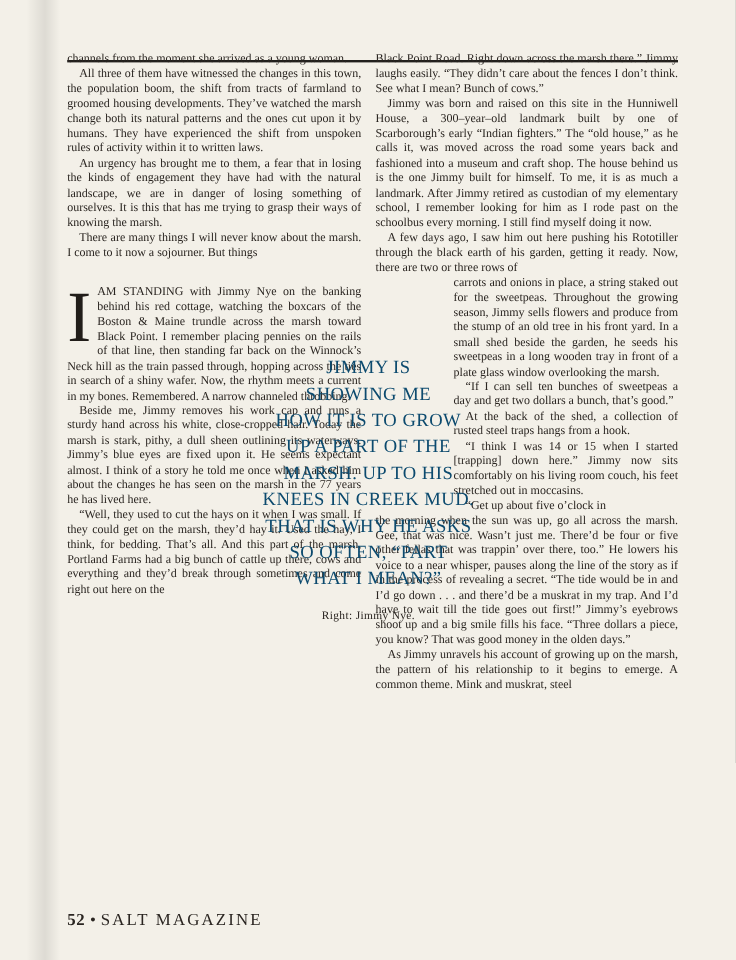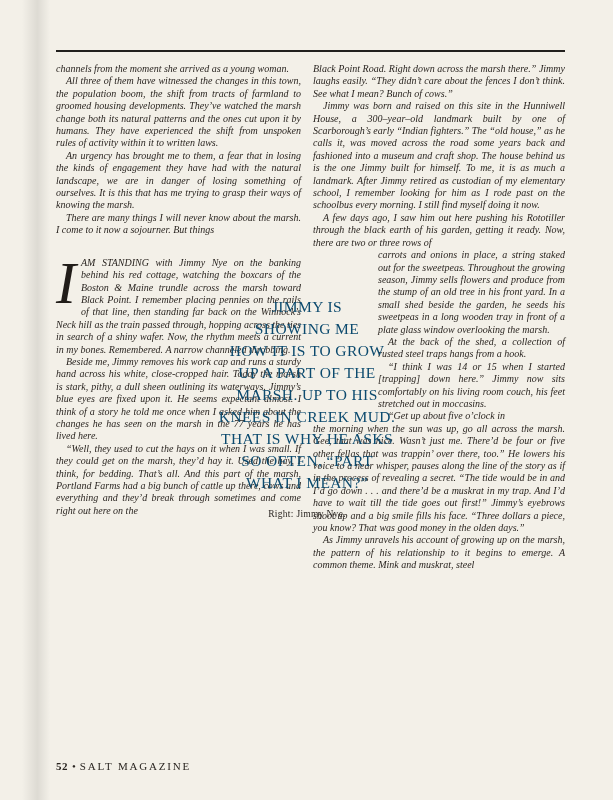--- a/index.html
+++ b/index.html
@@ -15,24 +15,23 @@
   .gutter-shadow{
     position:absolute;left:22px;top:0;width:28px;height:800px;
     background:linear-gradient(to right, rgba(0,0,0,0) 0%, rgba(0,0,0,0.09) 55%, rgba(0,0,0,0) 100%);
     pointer-events:none;
   }
   .top-rule{
     position:absolute;left:56px;top:50px;width:509px;height:2px;
     background:#22201d;
   }
   .col{
-    position:absolute;top:63px;
+    position:absolute;top:44px;
     font-size:10px;line-height:12.4px;
     text-align:justify;
-    font-style:italic;
   }
   .col-left{left:56px;width:245px;}
   .col-right{left:313px;width:252px;}
   .col p{margin:0;padding:0;}
   .ind{text-indent:10px;}
   .narrow-left{margin-right:108px;}
   .narrow-left-dc{margin-right:100px;}
   .narrow-right{margin-left:65px;}
   .dc-spacer{height:20px;}
   .dropcap{
@@ -49,21 +48,21 @@
   .pq-line{
     font-size:15.5px;line-height:22px;letter-spacing:0.4px;
     white-space:nowrap;color:#0c4a6e;
   }
   .pq-caption{
     margin-top:15px;
     font-size:9.5px;font-weight:normal;letter-spacing:0.3px;
   }
   .footer{
     position:absolute;left:56px;top:760px;
-    font-size:11px;letter-spacing:1.8px;
+    font-size:14px;letter-spacing:1.8px;
     color:#2a2521;
   }
   .footer .pgnum{font-weight:bold;letter-spacing:0.5px;}
   .footer .sep{padding:0 4px;letter-spacing:0;}
 </style>
 </head>
 <body>
 
 <div class="page">
 
@@ -80,20 +79,21 @@
     <p class="ind">Beside me, Jimmy removes his work cap and runs a sturdy hand across his white, close-cropped hair. Today the marsh is stark, pithy, a dull sheen outlining its waterways. Jimmy’s blue eyes are fixed upon it. He seems expectant almost. I think of a story he told me once when I asked him about the changes he has seen on the marsh in the 77 years he has lived here.</p>
     <p class="ind">“Well, they used to cut the hays on it when I was small. If they could get on the marsh, they’d hay it. Used the hay, I think, for bedding. That’s all. And this part of the marsh, Portland Farms had a big bunch of cattle up there, cows and everything and they’d break through sometimes and come right out here on the</p>
   </div>
 
   <div class="col col-right">
     <p>Black Point Road. Right down across the marsh there.” Jimmy laughs easily. “They didn’t care about the fences I don’t think. See what I mean? Bunch of cows.”</p>
     <p class="ind">Jimmy was born and raised on this site in the Hunniwell House, a 300–year–old landmark built by one of Scarborough’s early “Indian fighters.” The “old house,” as he calls it, was moved across the road some years back and fashioned into a museum and craft shop. The house behind us is the one Jimmy built for himself. To me, it is as much a landmark. After Jimmy retired as custodian of my elementary school, I remember looking for him as I rode past on the schoolbus every morning. I still find myself doing it now.</p>
     <p class="ind">A few days ago, I saw him out here pushing his Rototiller through the black earth of his garden, getting it ready. Now, there are two or three rows of</p>
     <div class="narrow-right">
       <p>carrots and onions in place, a string staked out for the sweetpeas. Throughout the growing season, Jimmy sells flowers and produce from the stump of an old tree in his front yard. In a small shed beside the garden, he seeds his sweetpeas in a long wooden tray in front of a plate glass window overlooking the marsh.</p>
+      <p class="ind">“If I can sell ten bunches of sweetpeas a day and get two dollars a bunch, that’s good.”</p>
       <p class="ind">At the back of the shed, a collection of rusted steel traps hangs from a hook.</p>
       <p class="ind">“I think I was 14 or 15 when I started [trapping] down here.” Jimmy now sits comfortably on his living room couch, his feet stretched out in moccasins.</p>
       <p class="ind">“Get up about five o’clock in</p>
     </div>
     <p>the morning when the sun was up, go all across the marsh. Gee, that was nice. Wasn’t just me. There’d be four or five other fellas that was trappin’ over there, too.” He lowers his voice to a near whisper, pauses along the line of the story as if in the process of revealing a secret. “The tide would be in and I’d go down . . . and there’d be a muskrat in my trap. And I’d have to wait till the tide goes out first!” Jimmy’s eyebrows shoot up and a big smile fills his face. “Three dollars a piece, you know? That was good money in the olden days.”</p>
     <p class="ind">As Jimmy unravels his account of growing up on the marsh, the pattern of his relationship to it begins to emerge. A common theme. Mink and muskrat, steel</p>
   </div>
 
   <div class="pull-quote">
     <div class="pq-line">JIMMY IS</div>

